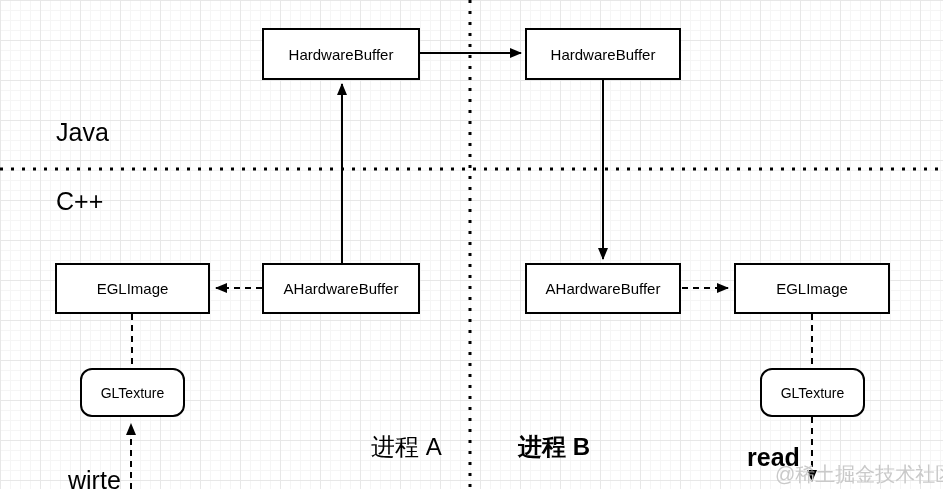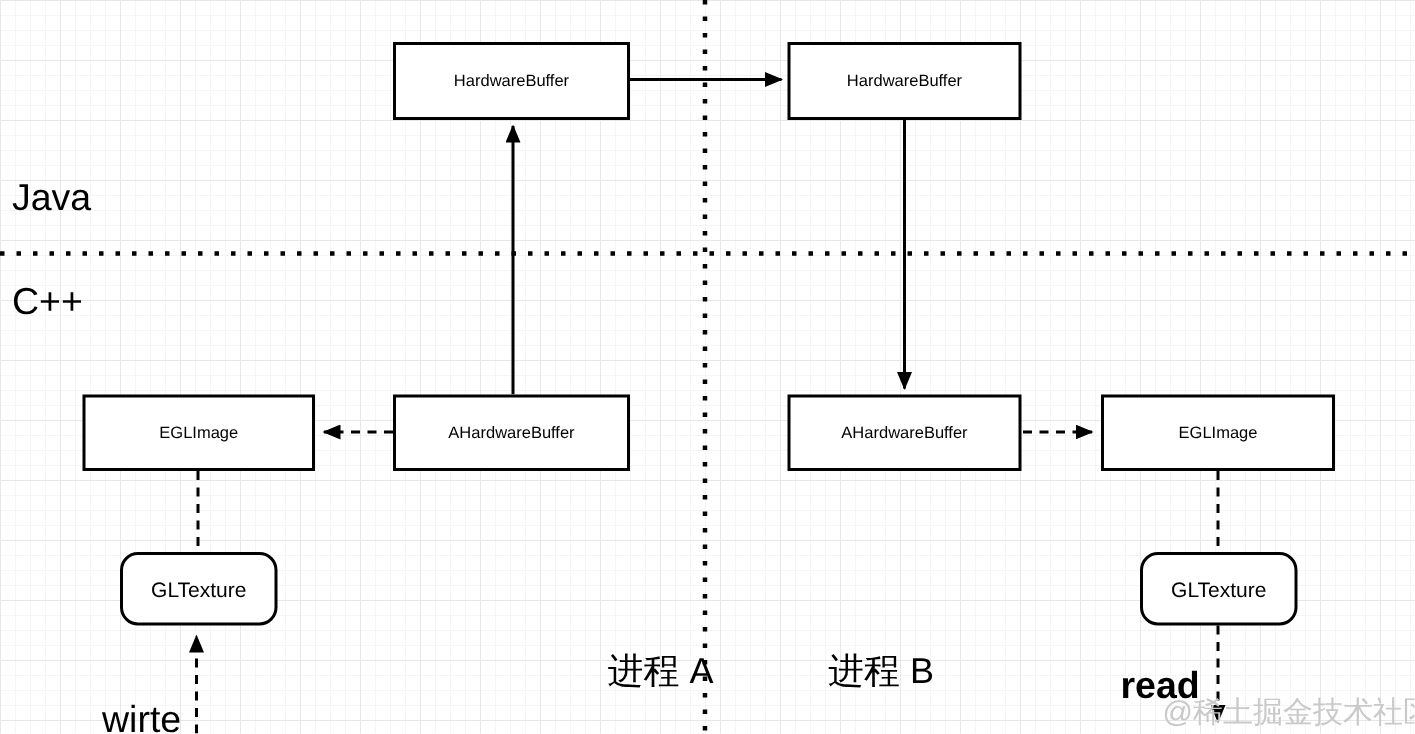--- a/index.html
+++ b/index.html
@@ -27,35 +27,35 @@
 
   .node {
     position: absolute;
     z-index: 2;
     box-sizing: border-box;
     background: #ffffff;
     border: 2px solid #000000;
     display: flex;
     align-items: center;
     justify-content: center;
-    font-size: 11px;
+    font-size: 15px;
     color: #000000;
     white-space: nowrap;
   }
   .node.rounded { border-radius: 12px; font-size: 14px; }
 
   .lbl {
     position: absolute;
     z-index: 2;
     color: #000000;
     white-space: nowrap;
   }
-  .lbl-layer   { font-size: 25px; }
+  .lbl-layer   { font-size: 25px; margin-left: 48px; }
   .lbl-action  { font-size: 25px; }
-  .lbl-process { font-size: 24px; margin-left: 34px; }
+  .lbl-process { font-size: 24px; }
 
   .watermark {
     position: absolute;
     z-index: 3;
     font-size: 20px;
     color: #c9c9c9;
     white-space: nowrap;
   }
 </style>
 </head>
@@ -99,20 +99,20 @@
   <div class="node" style="left:262px; top:263px; width:158px; height:51px;">AHardwareBuffer</div>
   <div class="node" style="left:525px; top:263px; width:156px; height:51px;">AHardwareBuffer</div>
   <div class="node" style="left:734px; top:263px; width:156px; height:51px;">EGLImage</div>
   <div class="node rounded" style="left:80px; top:368px; width:105px; height:49px;">GLTexture</div>
   <div class="node rounded" style="left:760px; top:368px; width:105px; height:49px;">GLTexture</div>
 
   <div class="lbl lbl-layer" style="left:8px; top:118px;">Java</div>
   <div class="lbl lbl-layer" style="left:8px; top:187px;">C++</div>
 
   <div class="lbl lbl-process" style="left:371px; top:431px;">进程 A</div>
-  <div class="lbl lbl-process" style="left:518px; top:431px;">进程 B</div>
+  <div class="lbl lbl-process" style="left:518px; top:431px;font-weight:bold;">进程 B</div>
 
   <div class="lbl lbl-action" style="left:68px; top:466px;">wirte</div>
   <div class="lbl lbl-action" style="left:747px; top:443px;font-weight:bold;">read</div>
 
   <div class="watermark" style="left:775px; top:461px;">@稀土掘金技术社区</div>
 
 </div>
 
 </body></html>

